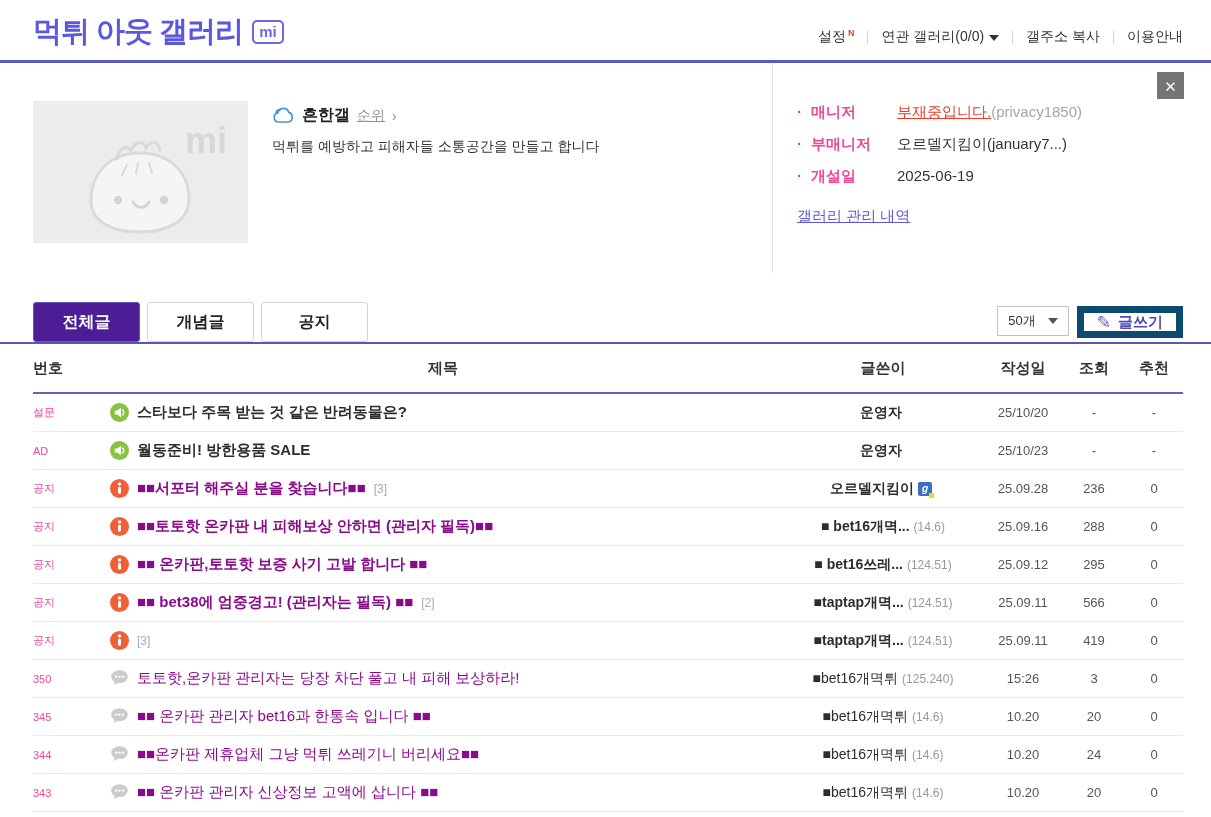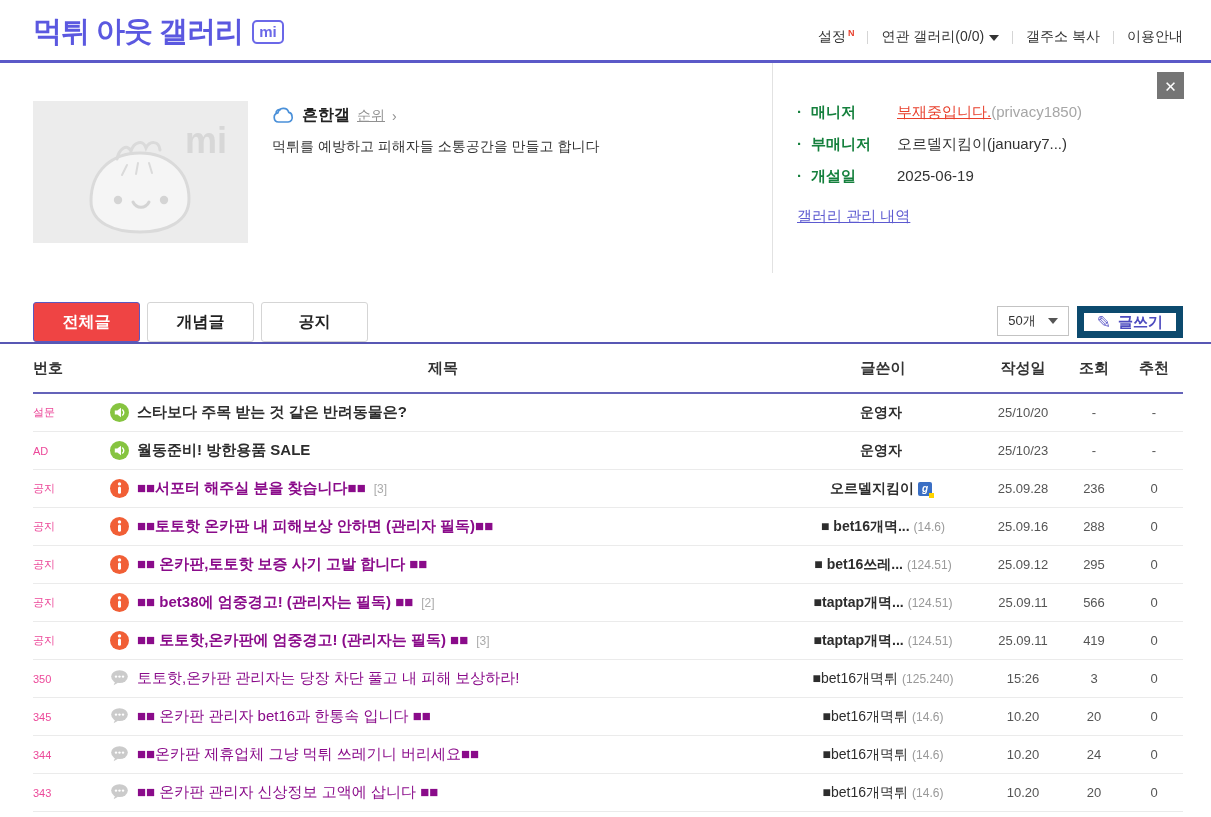--- a/index.html
+++ b/index.html
@@ -33,35 +33,35 @@
   .gal-type { font-weight:bold; color:#222; }
   .rank-link { color:#909090; font-size:14px; text-decoration:underline; cursor:pointer; }
   .rank-arrow { color:#909090; font-size:14px; }
   .description { margin:12px 0 0; font-size:14px; color:#333; }
   .info-right { flex:1; border-left:1px solid #e2e2e2; position:relative;
                 padding:40px 28px 0 24px; }
   .close-btn { position:absolute; top:9px; right:27px; width:27px; height:27px;
                background:#757575; color:#fff; font-size:15px; line-height:27px;
                text-align:center; cursor:pointer; border:none; }
   .info-row { display:flex; align-items:baseline; font-size:15px; margin-bottom:13px; }
-  .info-label { width:100px; font-weight:bold; color:#15803d; flex:none; }
+  .info-label { width:100px; font-weight:bold; color:#ec4899; flex:none; }
   .info-label::before { content:"·"; font-weight:bold; margin-right:9px; }
   .red-link { color:#e8402d; text-decoration:underline; cursor:pointer; }
   .info-extra { color:#a6a6a6; }
   .manage-link { display:inline-block; margin-top:8px; color:#5d5ad0;
                  text-decoration:underline; font-size:15px; cursor:pointer; }
 
   
   .list-controls { display:flex; justify-content:space-between; align-items:flex-end;
                    padding:29px 28px 0 33px; }
   .tabs { display:flex; gap:7px; }
   .tab { min-width:107px; height:40px; padding:0 22px; font-size:16px; font-weight:bold;
          border:1px solid #d5d5d5; border-radius:3px; background:#fff; color:#222;
          cursor:pointer; font-family:inherit; }
-  .tab.active { background:#ef4444; border-color:#5a58c0; color:#fff; }
+  .tab.active { background:#4c1d95; border-color:#5a58c0; color:#fff; }
   .right-controls { display:flex; align-items:flex-start; gap:8px; padding-bottom:4px; }
   .page-size { border:1px solid #c3c3c3; height:30px; display:flex; align-items:center;
                gap:12px; padding:0 10px; font-size:13px; color:#333; cursor:pointer; background:#fff; }
   .caret { width:0; height:0; border-left:5px solid transparent; border-right:5px solid transparent;
            border-top:6px solid #555; }
   .write-btn { border:7px solid #0c4a6e; background:#fff; height:32px; display:flex;
                align-items:center; gap:7px; padding:0 13px; font-size:15px; font-weight:bold;
                color:#4d4bbf; cursor:pointer; font-family:inherit; }
   .pencil-icon::before { content:"✎"; font-size:17px; color:#5b58c8; font-weight:normal; }
   .tab-underline { height:2px; background:#5857b4; }
@@ -334,21 +334,20 @@
   <div class="trow">
     <span class="col-no">공지</span>
     <span class="col-title">
       <span class="icon-cell">
             <svg viewBox="0 0 19 19" width="19" height="19">
               <circle cx="9.5" cy="9.5" r="9.5" fill="#f15f36"></circle>
               <circle cx="9.5" cy="4.9" r="1.7" fill="#fff"></circle>
               <rect x="8" y="7.6" width="3" height="7.2" rx="1.5" fill="#fff"></rect>
             </svg>
           </span>
-      <a class="title-link t-purple-bold">■■ 토토핫,온카판에 엄중경고! (관리자는 필독) ■■</a>
       <span class="cmt">[3]</span>
     </span>
     <span class="col-author">
       <span class="nick bold">■taptap개멱...</span>
 
       <span class="ip">(124.51)</span>
     </span>
     <span class="col-date">25.09.11</span>
     <span class="col-views">419</span>
     <span class="col-rec">0</span>

